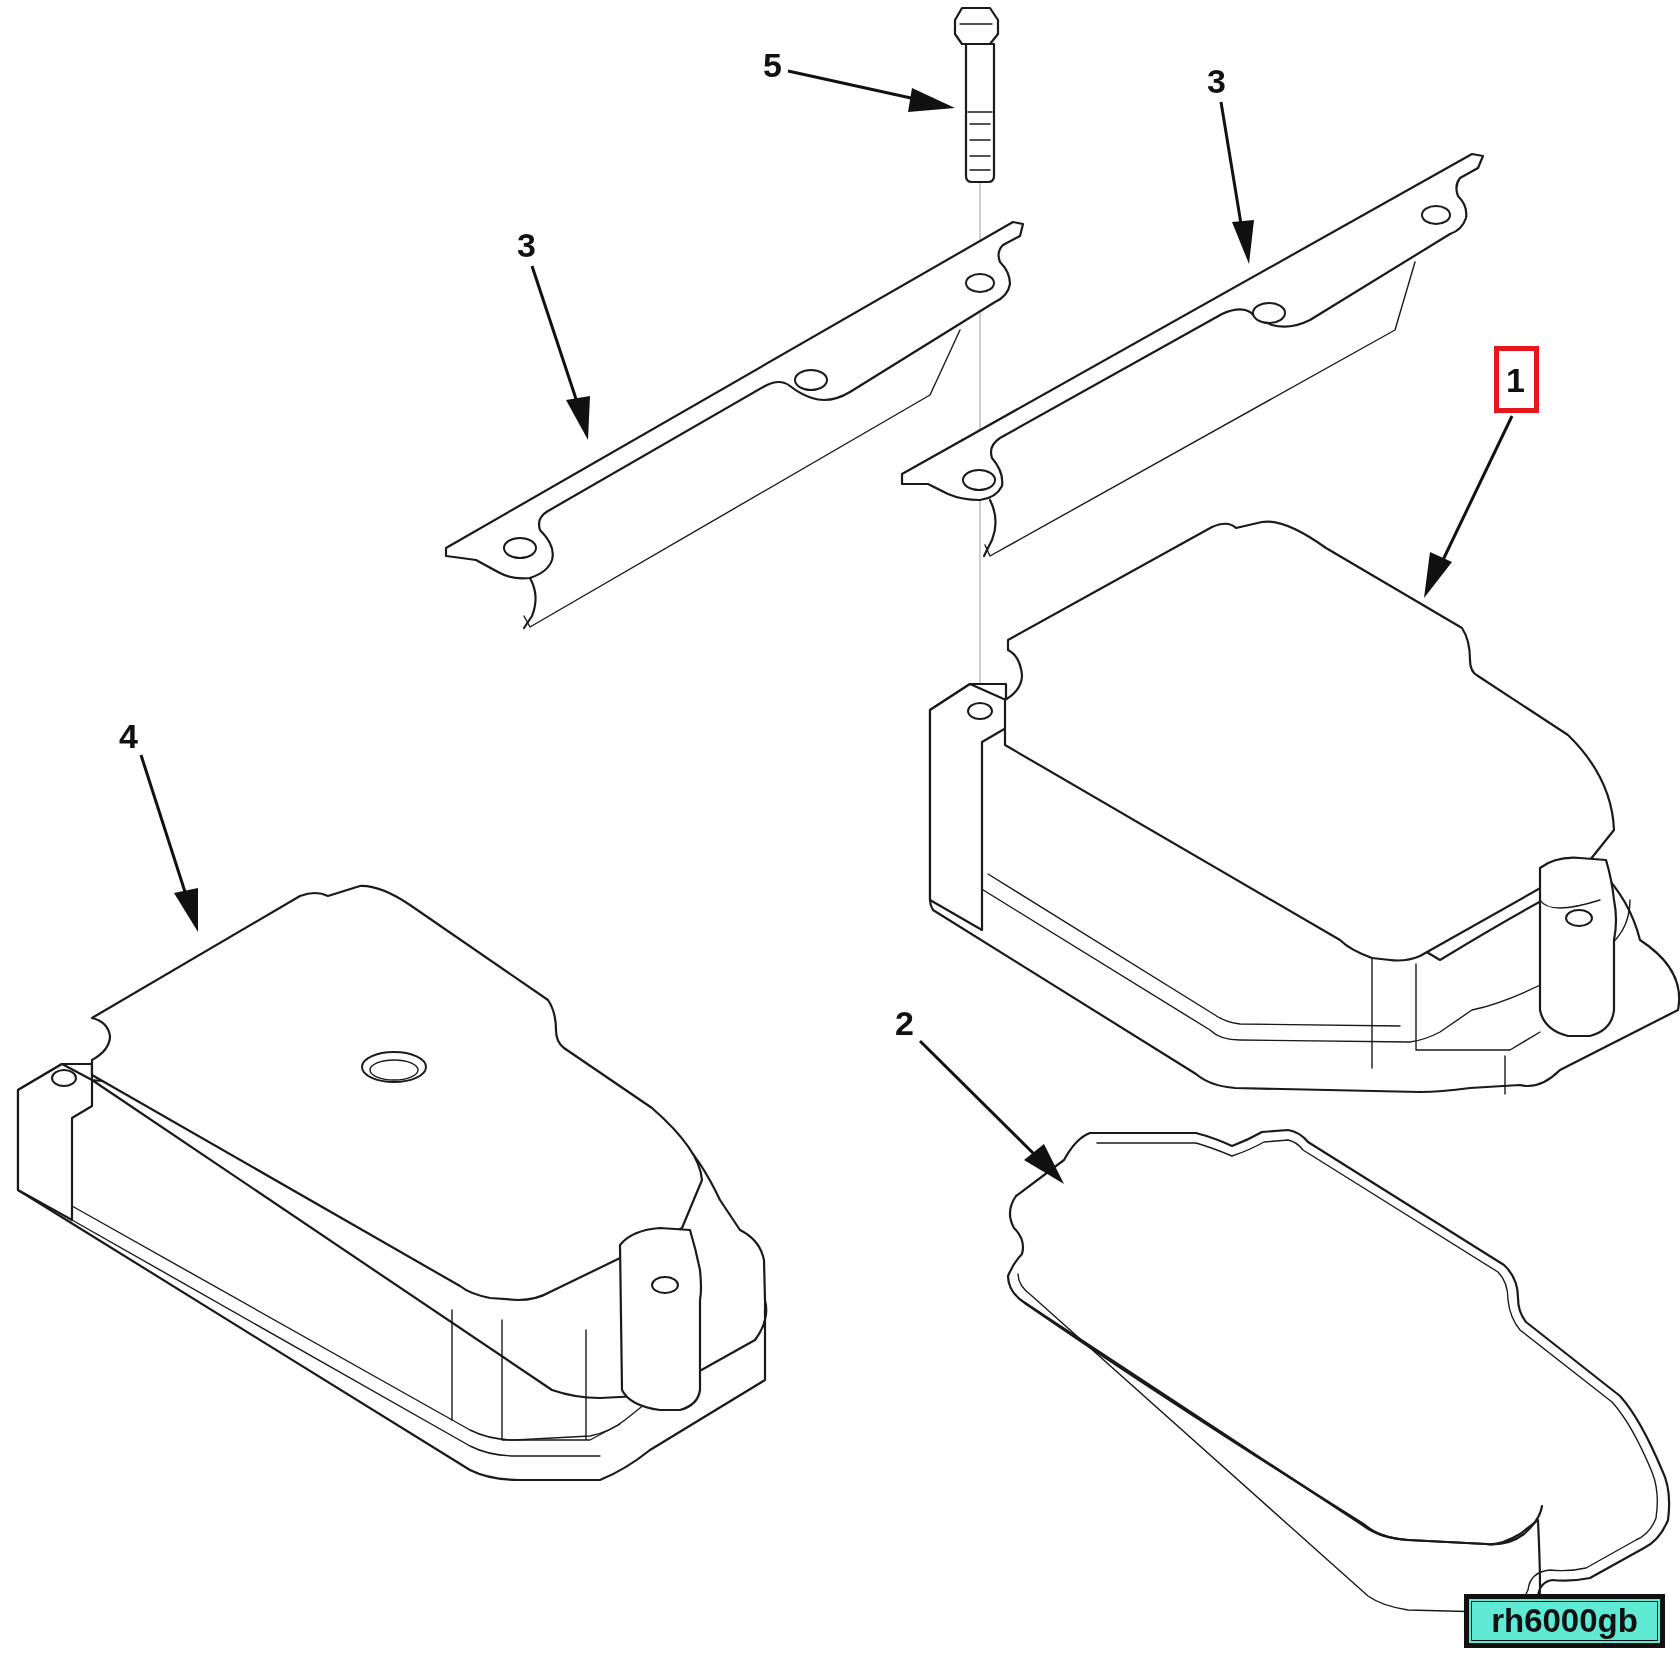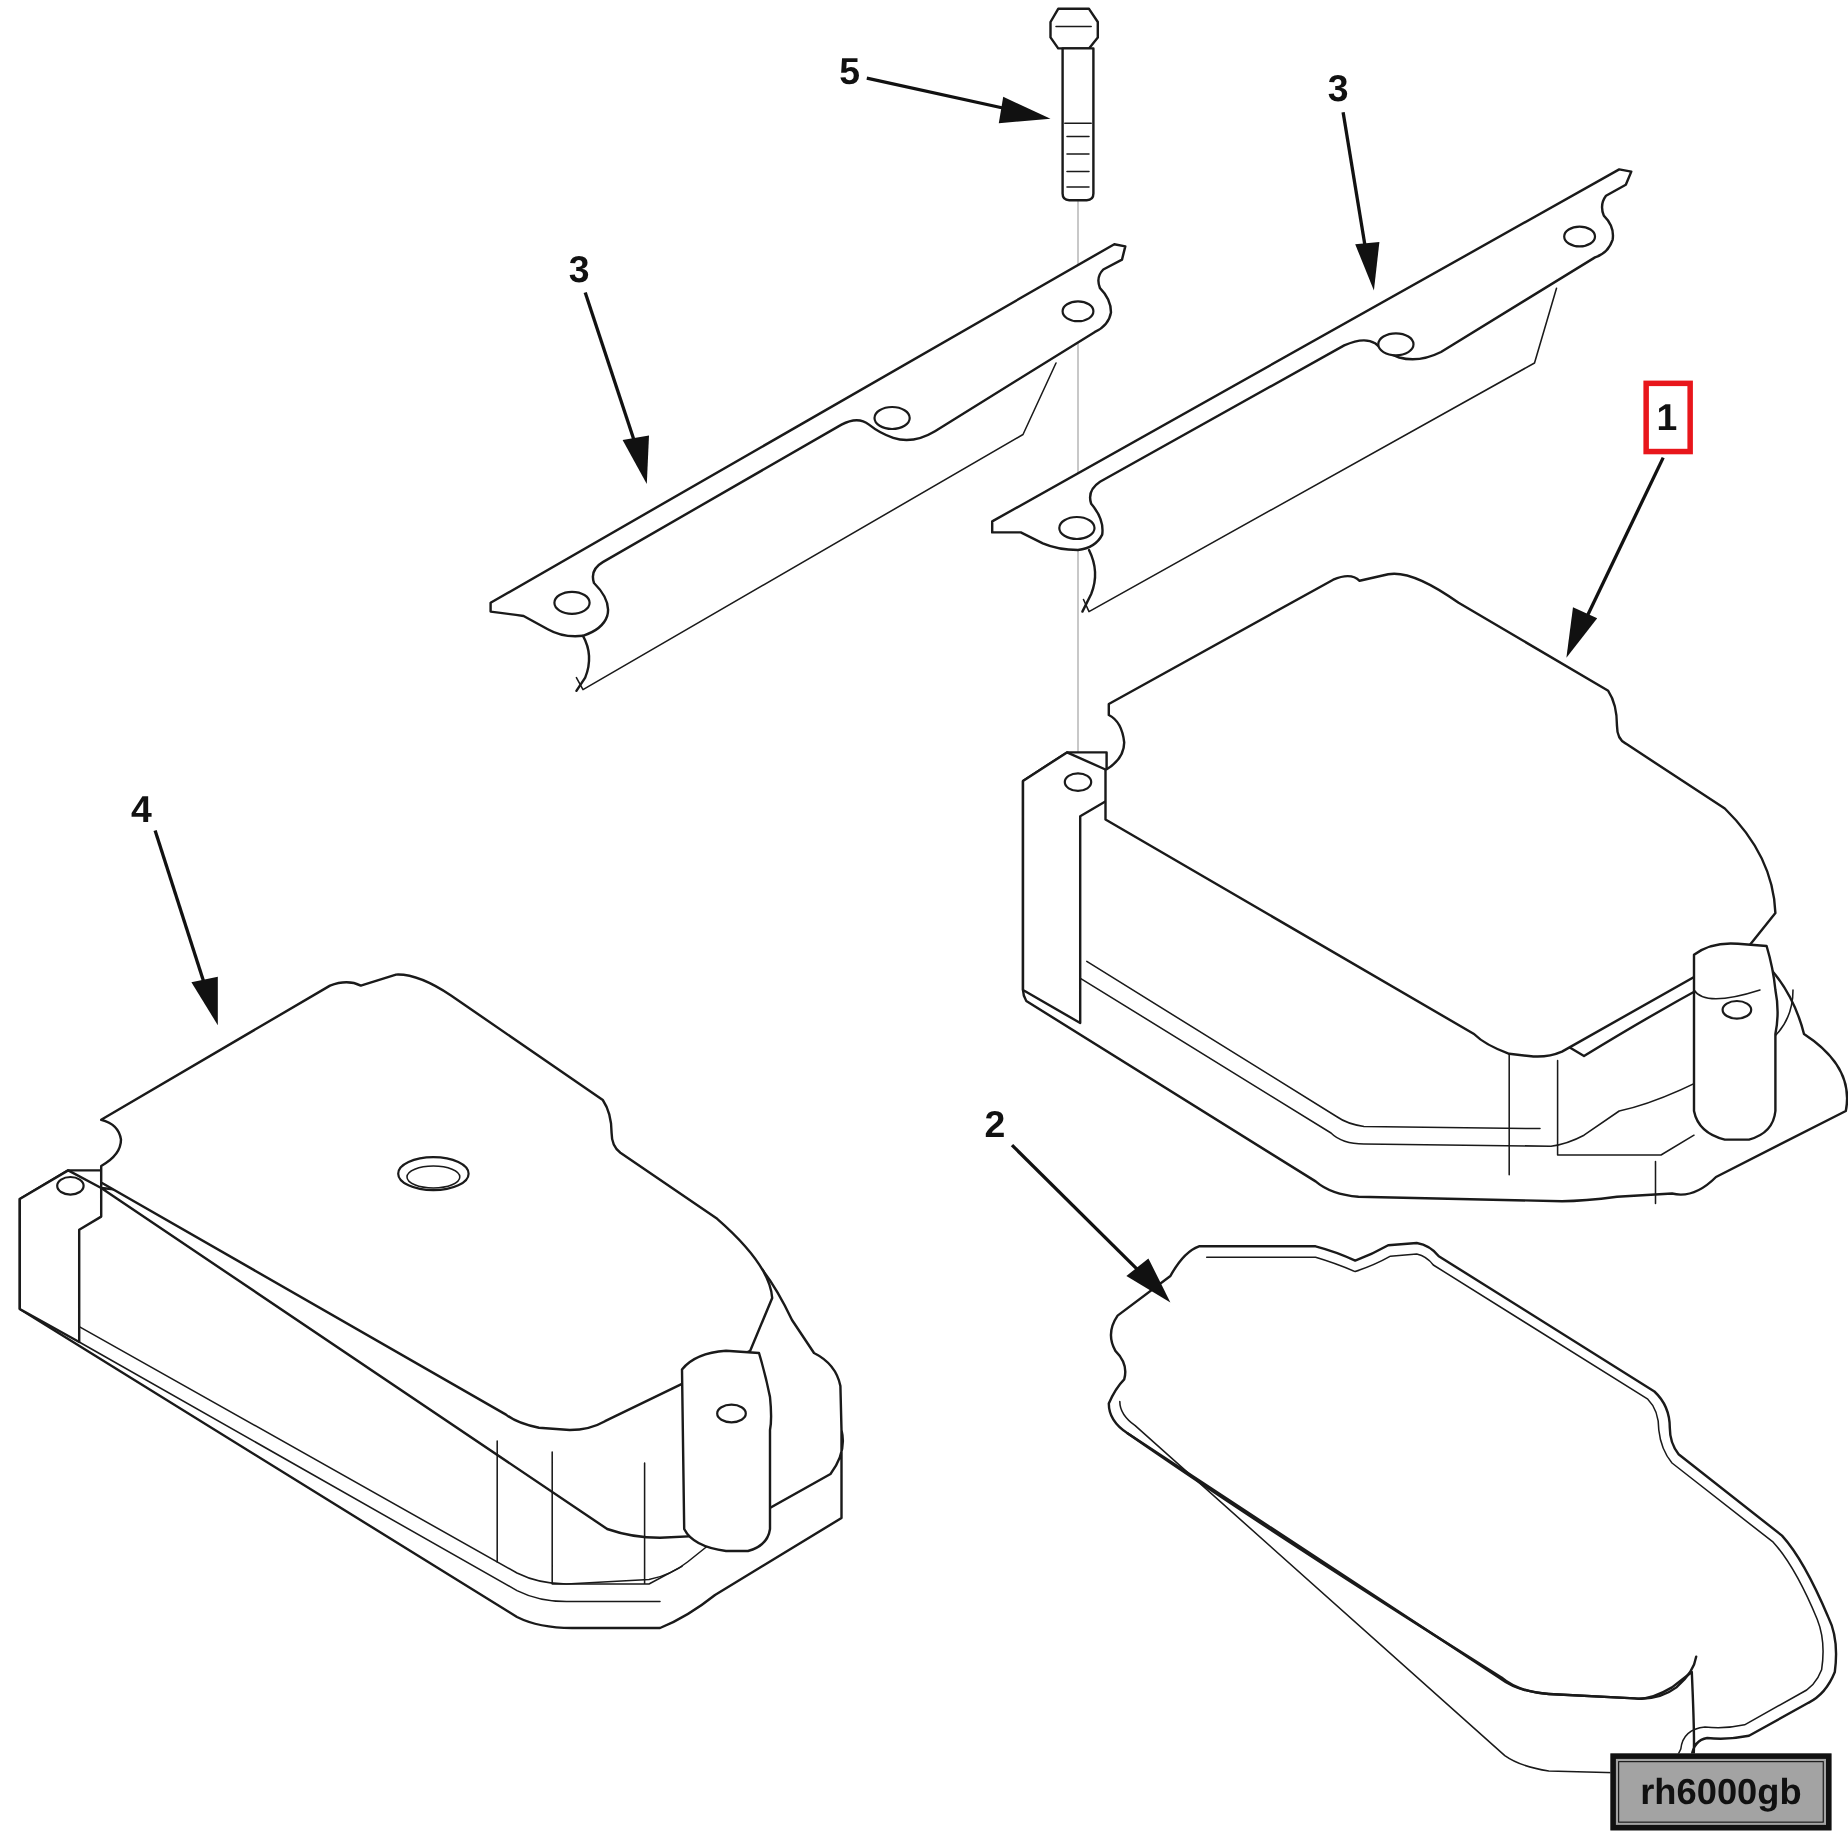--- a/index.html
+++ b/index.html
@@ -7,21 +7,21 @@
   #diagram { position: absolute; left: 0; top: 0; width: 1680px; height: 1672px; }
   .part { fill: #ffffff; stroke: #1a1a1a; stroke-width: 2.2; stroke-linejoin: round; stroke-linecap: round; }
   .part-thin { fill: none; stroke: #1a1a1a; stroke-width: 1.4; stroke-linejoin: round; stroke-linecap: round; }
   .part-open { fill: none; stroke: #1a1a1a; stroke-width: 2.2; stroke-linejoin: round; stroke-linecap: round; }
   .hole { fill: #ffffff; stroke: #1a1a1a; stroke-width: 2; }
   .center-line { stroke: #b8b8b8; stroke-width: 1.4; fill: none; }
   .leader { stroke: #111111; stroke-width: 3; fill: none; }
   .arrow-head { fill: #111111; stroke: none; }
   .callout { position: absolute; font-family: "Liberation Sans", sans-serif; font-weight: bold; font-size: 34px; color: #111111; line-height: 1; }
   .callout-highlight { position: absolute; border: 5px solid #e8161b; box-sizing: border-box; }
-  .ref-box { position: absolute; left: 1464px; top: 1594px; width: 201px; height: 70px; border: 5px solid #111111; box-sizing: border-box; background: #a3a3a3; display: flex; align-items: center; justify-content: center; }
+  .ref-box { position: absolute; left: 1464px; top: 1594px; width: 201px; height: 54px; border: 5px solid #111111; box-sizing: border-box; background: #5eead4; display: flex; align-items: center; justify-content: center; }
   .ref-box::before { content: ""; position: absolute; left: 2px; top: 2px; right: 2px; bottom: 2px; border: 1.5px solid #111111; }
   .ref-text { font-family: "Liberation Sans", sans-serif; font-weight: bold; font-size: 33px; color: #111111; position: relative; }
 </style>
 </head>
 <body>
 
 <svg id="diagram" viewBox="0 0 1680 1672" xmlns="http://www.w3.org/2000/svg">
 
   <line class="center-line" x1="980" y1="180" x2="980" y2="700"></line>
 

